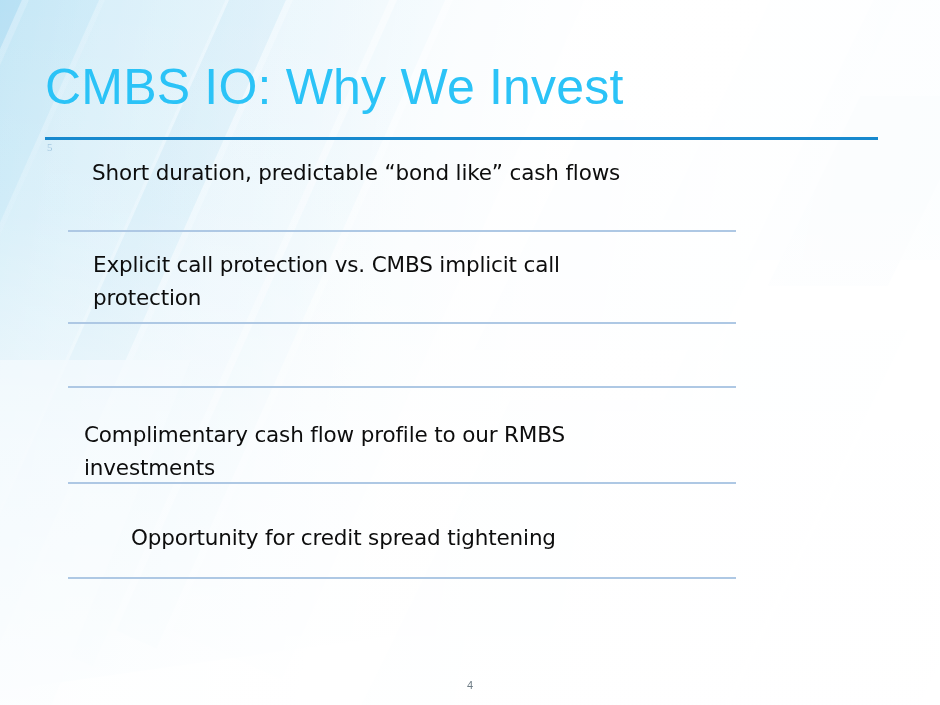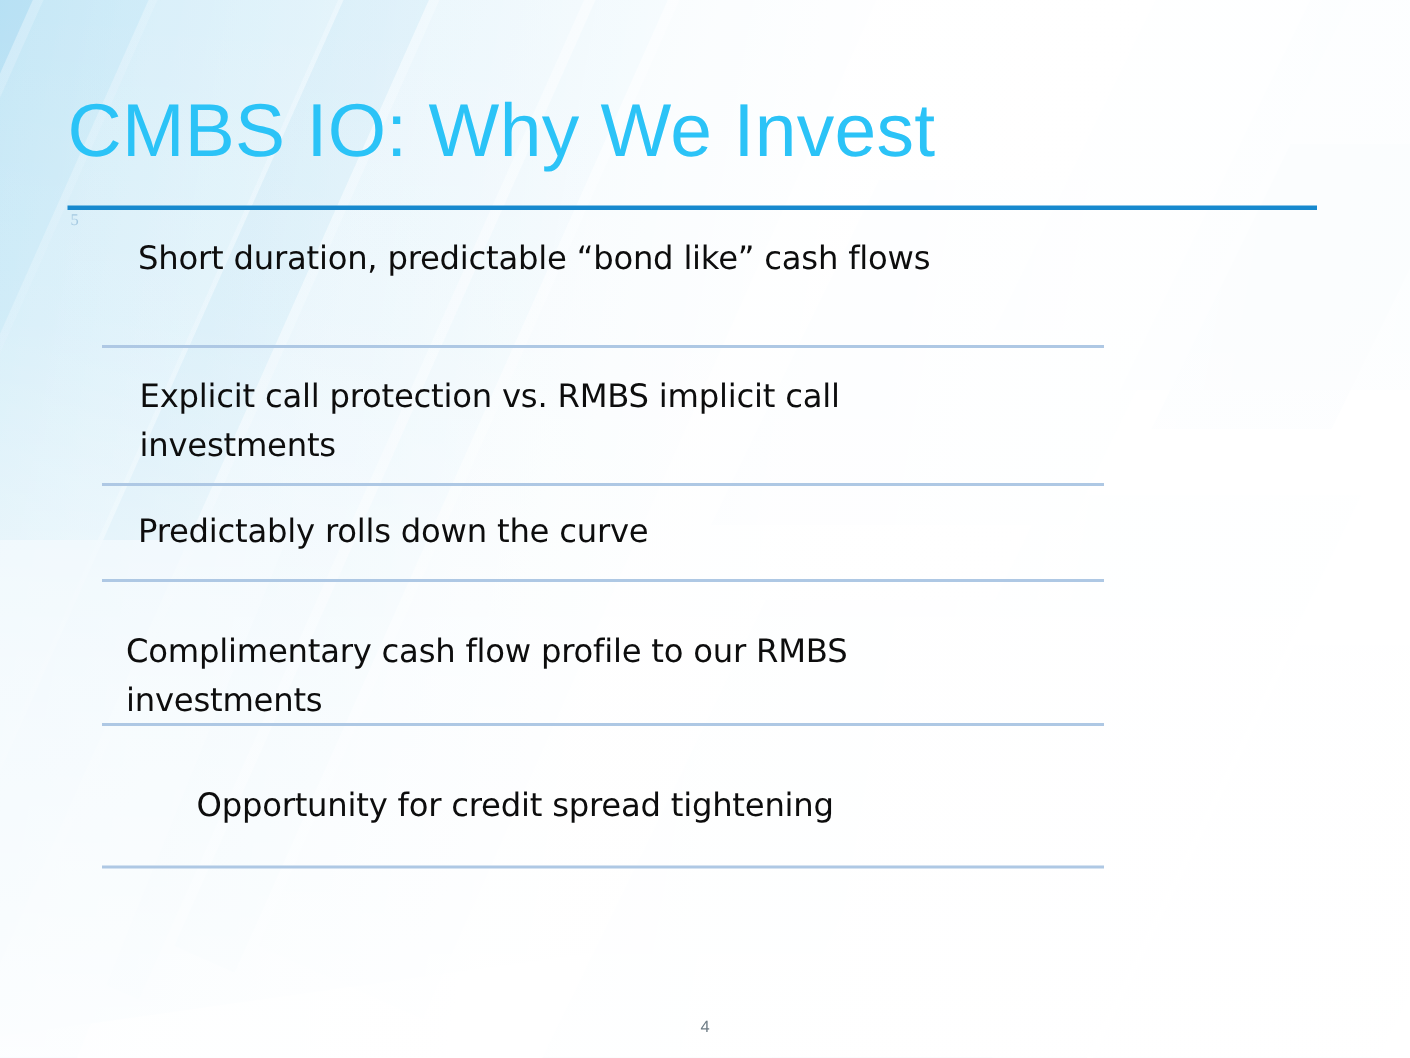--- a/index.html
+++ b/index.html
@@ -286,24 +286,23 @@
 
     <div class="title-rule"></div>
 
     <div class="ghost-num">5</div>
 
     <div class="body-list">
 
       <div class="list-item item-1">Short duration, predictable “bond like” cash flows</div>
       <div class="separator sep-1"></div>
 
-      <div class="list-item item-2">Explicit call protection vs. RMBS implicit call investments</div>
+      <div class="list-item item-2">Explicit call protection vs. CMBS implicit call protection</div>
       <div class="separator sep-2"></div>
 
-      <div class="list-item item-3">Predictably rolls down the curve</div>
       <div class="separator sep-3"></div>
 
       <div class="list-item item-4">Complimentary cash flow profile to our RMBS investments</div>
       <div class="separator sep-4"></div>
 
       <div class="list-item item-5">Opportunity for credit spread tightening</div>
       <div class="separator sep-5"></div>
 
     </div>
 

